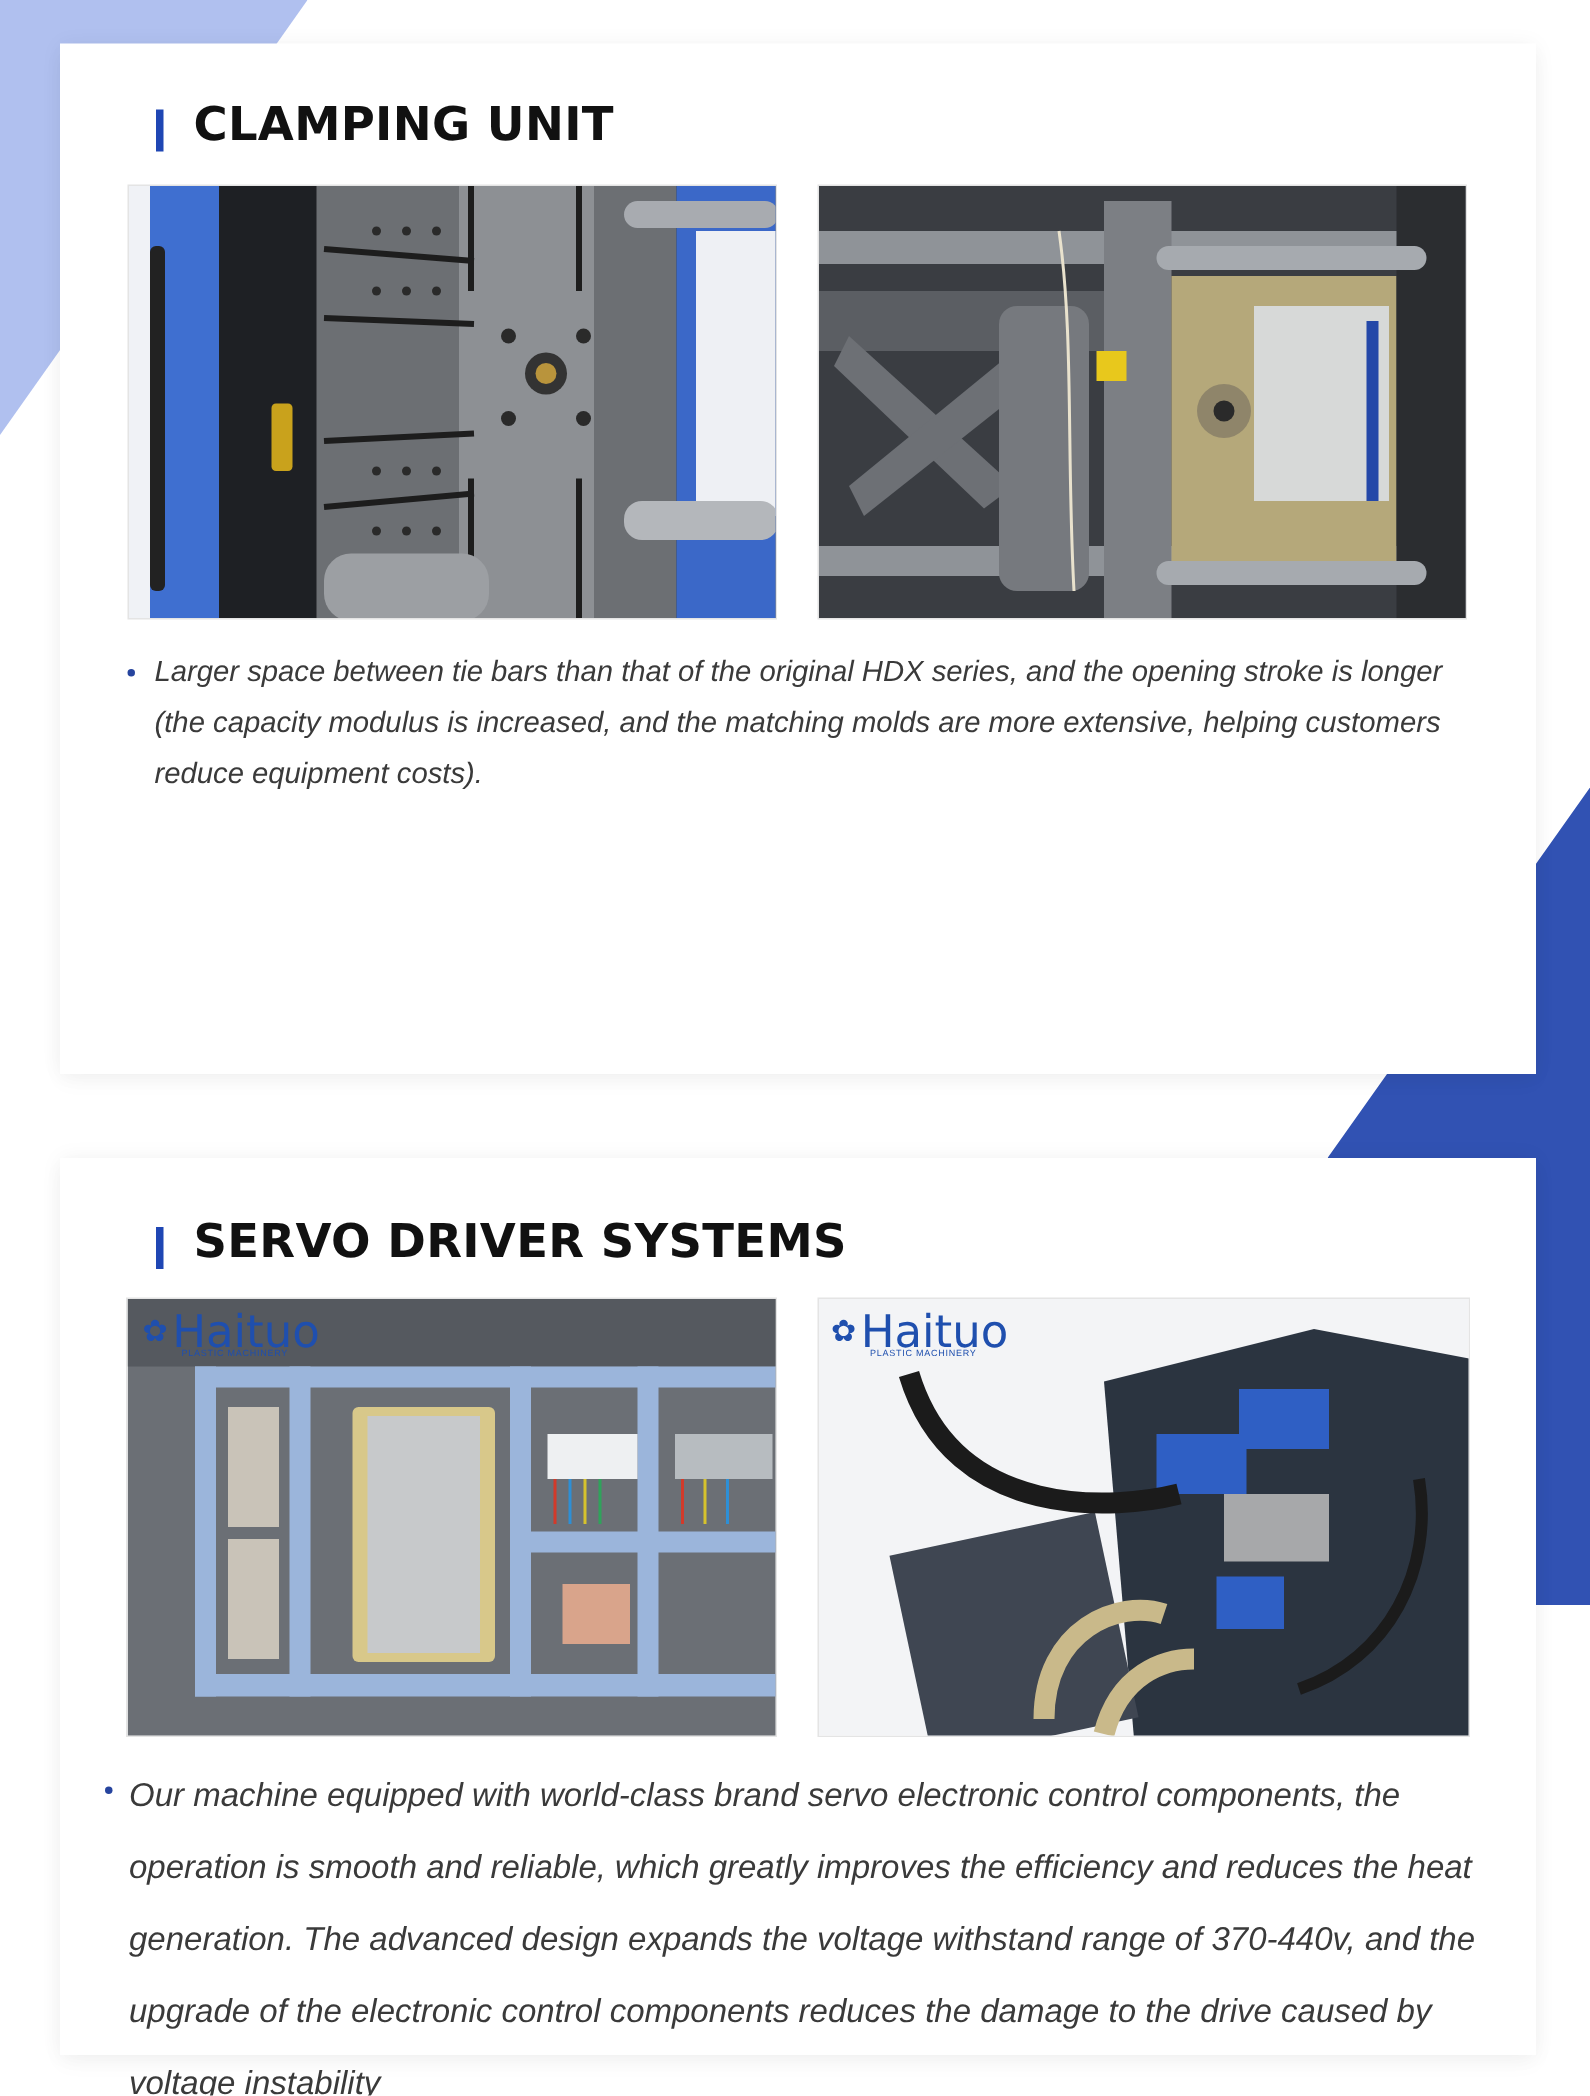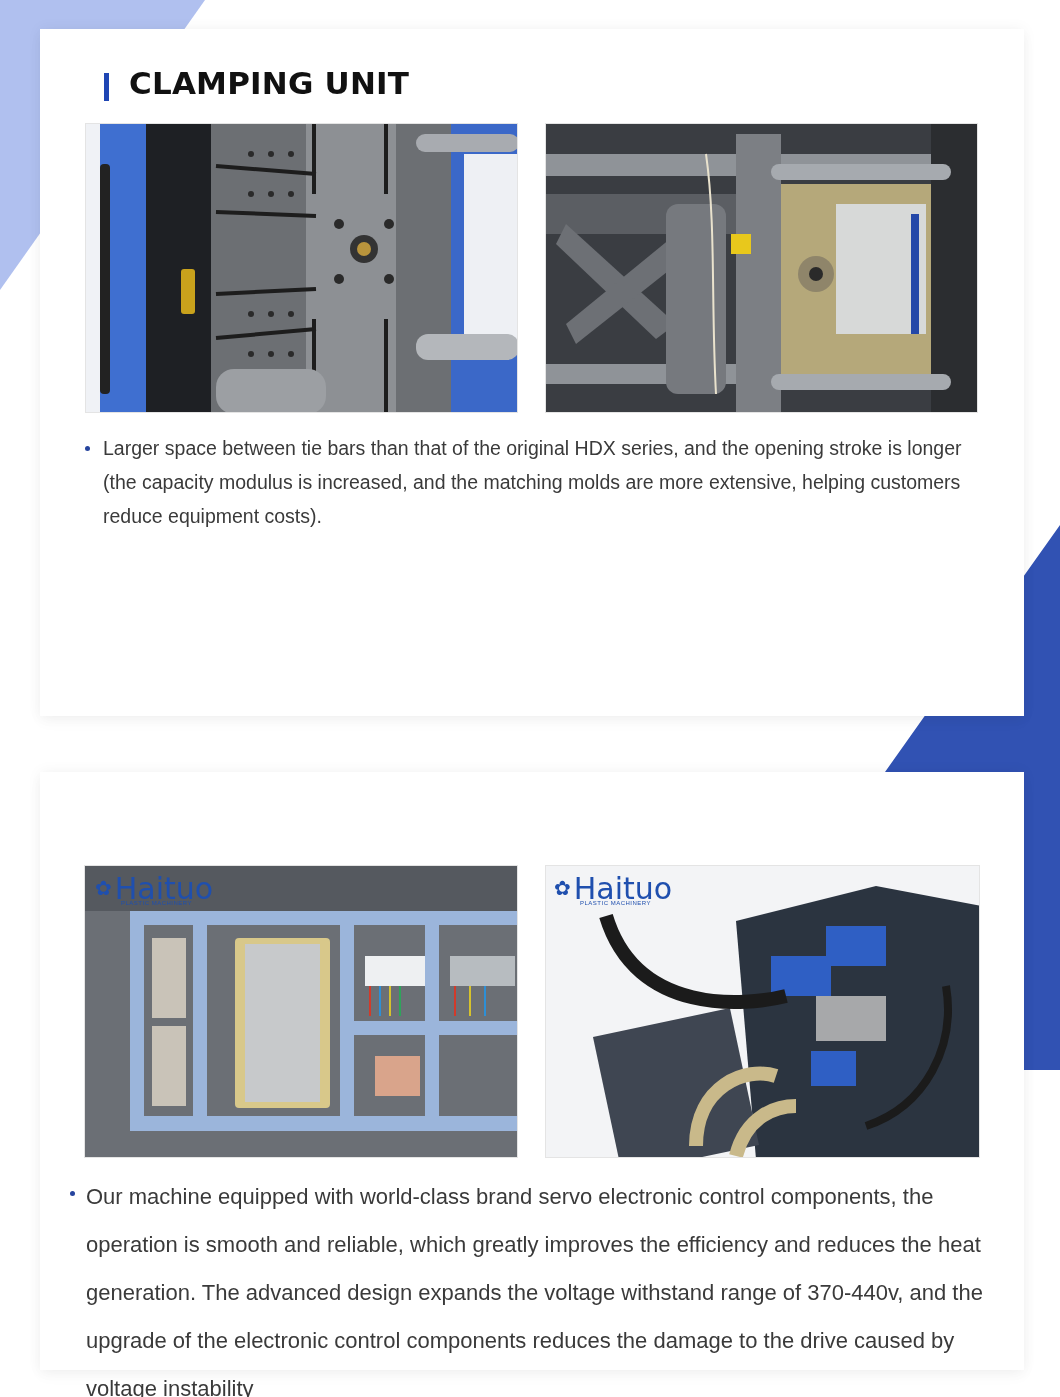--- a/index.html
+++ b/index.html
@@ -49,20 +49,21 @@
   .card-1 .photo-b { left: 505px; top: 94px; width: 433px; height: 290px; }
   .card-2 .photo-a { left: 44px; top: 93px; width: 434px; height: 293px; }
   .card-2 .photo-b { left: 505px; top: 93px; width: 435px; height: 293px; }
 
   .bullets { position: absolute; list-style: none; }
   .card-1 .bullets { left: 45px; top: 402px; width: 900px; }
   .bullets li {
     position: relative; padding-left: 18px; color: #3a3a3a;
     font-size: 19.5px; line-height: 34px; font-family: "Liberation Sans", sans-serif;
     margin-bottom: 34px;
+    font-style: italic;
   }
   .bullets li::before {
     content: ""; position: absolute; left: 0; top: 15px; width: 5px; height: 5px;
     border-radius: 50%; background: #26449e;
   }
   .card-2 .bullets { left: 30px; top: 401px; width: 920px; }
   .card-2 .bullets li { line-height: 48px; padding-left: 16px; font-size: 22px; }
   .card-2 .bullets li::before { top: 18px; }
   .logo {
     position: absolute; display: flex; align-items: flex-start; color: #1f4fae;
@@ -153,20 +154,24 @@
       <path d="M160 30 C170 100 165 180 170 270" stroke="#e9e2cd" stroke-width="2" fill="none"></path>
     </svg>
   </div>
 
   <ul class="bullets">
     <li>Larger space between tie bars than that of the original HDX series, and the opening stroke is longer (the capacity modulus is increased, and the matching molds are more extensive, helping customers reduce equipment costs).</li>
   </ul>
 </section>
 
 <section class="card card-2">
+  <div class="heading">
+    <span class="bar"></span>
+    <h2 class="title">SERVO DRIVER SYSTEMS</h2>
+  </div>
 
   <div class="photo photo-a" title="Electrical control cabinet with servo driver components">
     <svg width="434" height="293" viewBox="0 0 434 293">
       <rect width="434" height="293" fill="#6b6f75"></rect>
       <rect x="0" y="0" width="434" height="45" fill="#55595f"></rect>
       <rect x="45" y="45" width="389" height="14" fill="#9bb5db"></rect>
       <rect x="45" y="250" width="389" height="15" fill="#9bb5db"></rect>
       <rect x="45" y="45" width="14" height="220" fill="#9bb5db"></rect>
       <rect x="108" y="45" width="14" height="220" fill="#9bb5db"></rect>
       <rect x="255" y="45" width="14" height="220" fill="#9bb5db"></rect>

